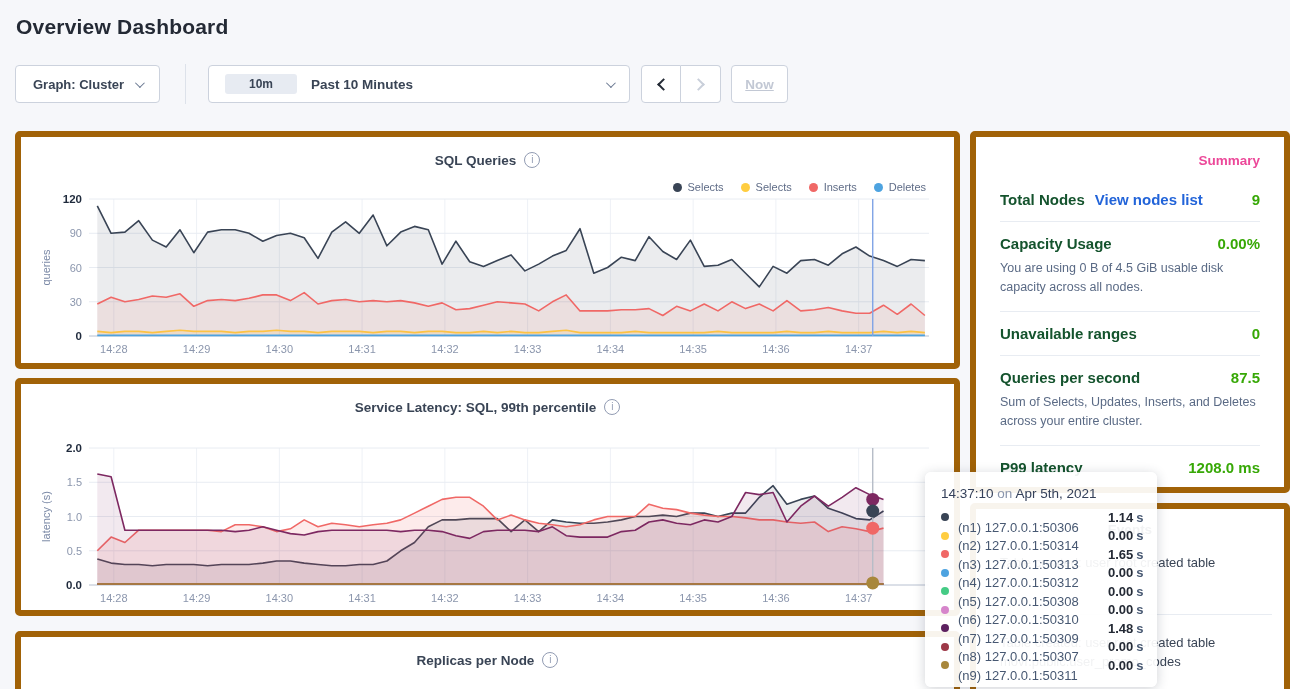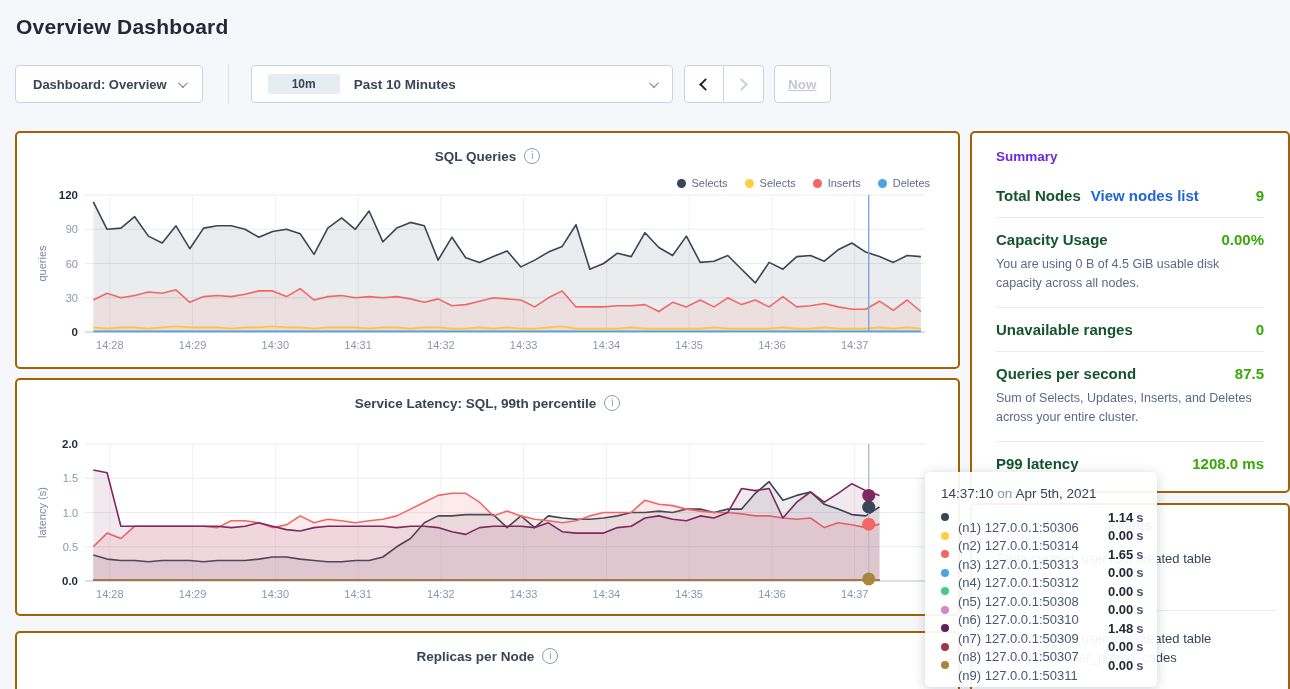--- a/index.html
+++ b/index.html
@@ -29,42 +29,42 @@
   .arrows .btn:first-child { border-radius:4px 0 0 4px; }
   .arrows .btn:last-child { border-radius:0 4px 4px 0; border-left:none; }
   .chev-left { width:9px; height:9px; border-left:2.4px solid #242a35; border-bottom:2.4px solid #242a35; transform:rotate(45deg); margin-left:4px; }
   .chev-right { width:9px; height:9px; border-right:2.4px solid #c9cfda; border-top:2.4px solid #c9cfda; transform:rotate(45deg); margin-right:4px; }
   .now { margin-left:10px; width:57px; justify-content:center; color:#c2c8d4; font-size:13.5px;text-decoration:underline; }
 
   
   .main { display:flex; margin-top:28px; padding-left:15px; gap:10px; align-items:flex-start; }
   .col-left { width:945px; }
   .col-right { width:320px; }
-  .panel { background:#fff; border:2px solid #a16207; border-radius:5px; position:relative; }
+  .panel { background:#fff; border:6px solid #a16207; border-radius:5px; position:relative; }
   .chart-panel { height:238px; }
   .chart-panel + .chart-panel { margin-top:9px; }
   .chart-panel.partial { margin-top:15px; height:200px; }
 
   .chart-head { display:flex; justify-content:center; align-items:center; gap:8px; padding-top:15px; }
   .chart-head h2 { font-size:13.5px; font-weight:bold; color:#394455; }
   .info-icon { width:16px; height:16px; border:1px solid #929cb3; border-radius:50%; color:#929cb3;
                font-size:10px; line-height:14px; text-align:center; display:inline-block; cursor:pointer; }
   .legend { position:absolute; right:28px; top:44px; display:flex; gap:17px; }
   .legend-item { display:flex; align-items:center; gap:6px; font-size:11px; color:#5f6c87; cursor:pointer; }
   .legend-dot { width:9px; height:9px; border-radius:50%; display:inline-block; }
   .chart-svg { position:absolute; left:18px; }
   #chart-0 { top:52px; }
   #chart-1 { top:54px; }
   .tick { fill:#8b96ad; font-size:11px; font-family:"Liberation Sans",sans-serif; }
   .tick.bold { fill:#1f2a3c; font-weight:bold; font-size:11.5px; }
   .ylab { fill:#7b89a6; font-size:11px; font-family:"Liberation Sans",sans-serif; }
 
   
   .summary { height:362px; padding:14px 24px 0 24px; overflow:hidden; }
-  .summary h2 { text-align:left; font-size:13.5px; font-weight:bold; color:#6d28d9; padding:2px 0 10px 0; }
+  .summary h2 { text-align:right; font-size:13.5px; font-weight:bold; color:#ec4899; padding:2px 0 10px 0; }
   .srow { padding:13px 0; }
   .srow-main { display:flex; align-items:baseline; }
   .slabel { font-size:15px; font-weight:bold; color:#14532d; }
   .slink { font-size:15px; font-weight:bold; color:#2264d9; margin-left:10px; text-decoration:none; cursor:pointer; }
   .sval { margin-left:auto; font-size:15px; font-weight:bold; color:#37a806; }
   .ssub { font-size:12.5px; color:#5a6a85; line-height:1.55; margin-top:7px; }
   hr.sdiv { border:none; border-top:1px solid #e8ecf2; }
 
   
   .events { margin-top:10px; height:200px; overflow:hidden; }
@@ -88,21 +88,21 @@
 </style>
 </head>
 <body>
 
 <div class="page">
 
   <h1 class="title">Overview Dashboard</h1>
 
   <div class="toolbar">
     <button class="btn dd">
-      <span>Dashboard: Overview</span>
+      <span>Graph: Cluster</span>
       <span class="chev"></span>
     </button>
     <span class="vdiv"></span>
     <button class="btn timepicker">
       <span class="badge">10m</span>
       <span class="range-label">Past 10 Minutes</span>
       <span class="chev"></span>
     </button>
     <span class="arrows">
       <button class="btn">

